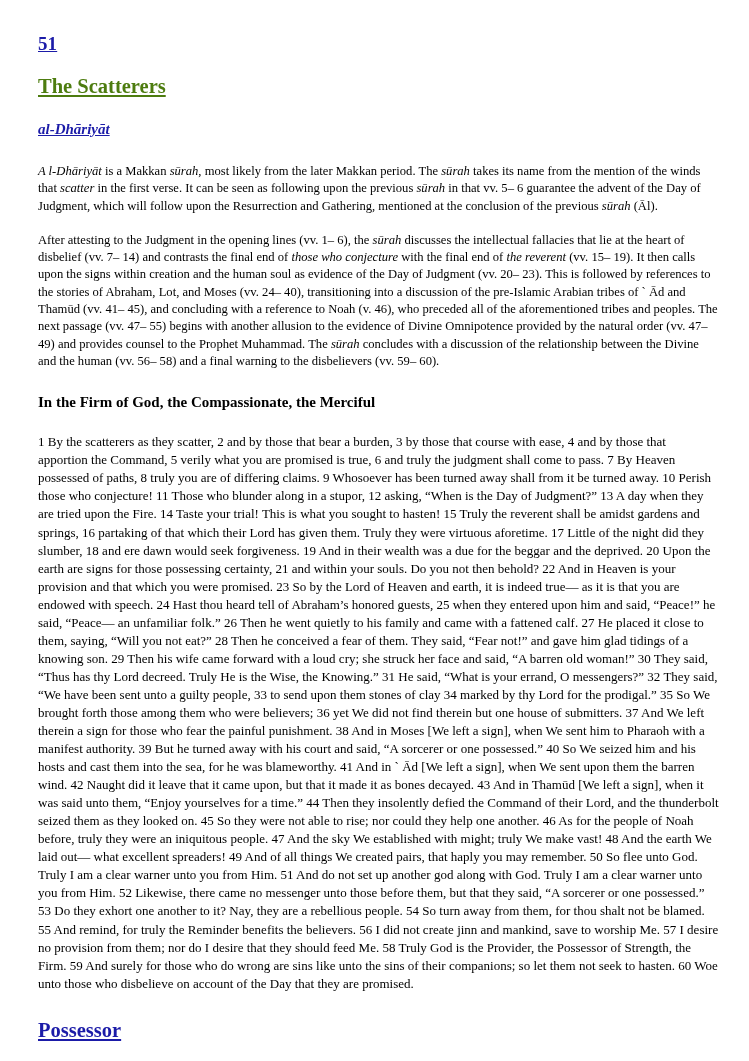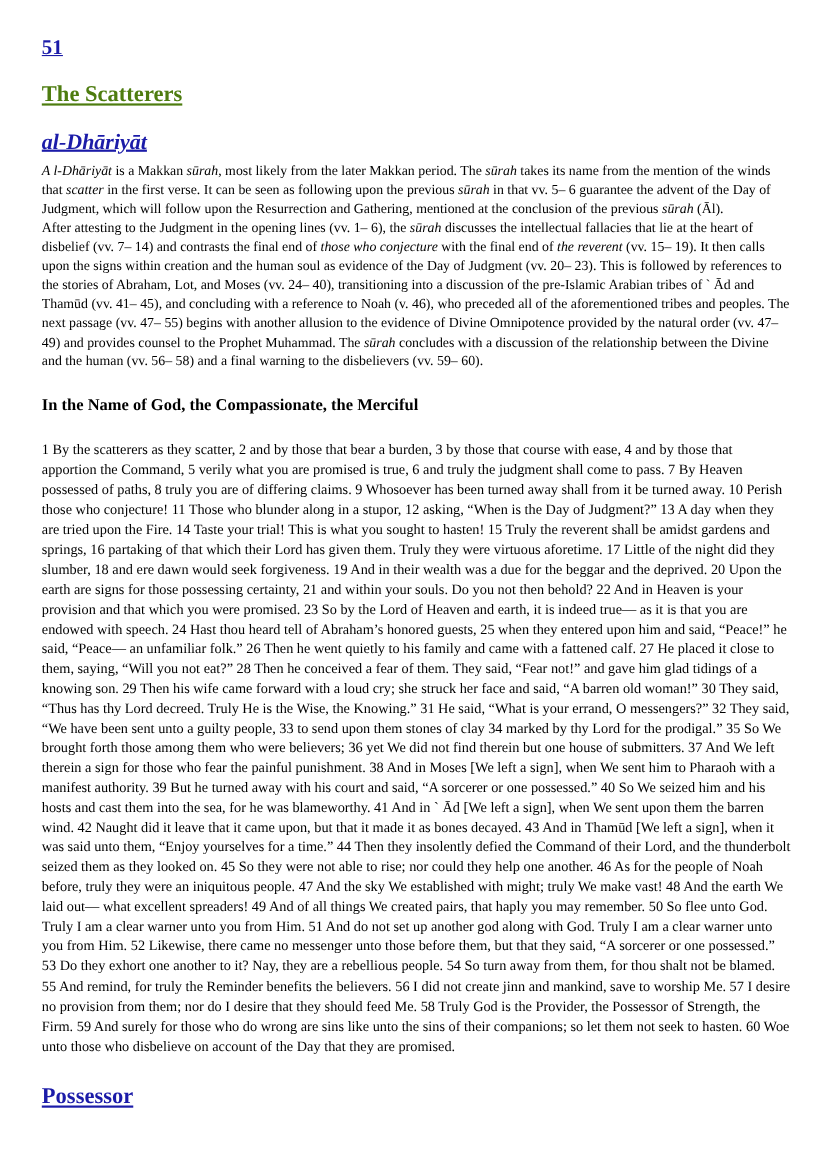--- a/index.html
+++ b/index.html
@@ -40,21 +40,21 @@
     font-size: 20.5px;
     line-height: 24px;
     text-decoration: underline;
     display: inline-block;
     margin: 19px 0 0 0;
   }
   .h-translit {
     color: #1b1ba8;
     font-weight: bold;
     font-style: italic;
-    font-size: 20px;
+    font-size: 15px;
     line-height: 23px;
     text-decoration: underline;
     display: inline-block;
     margin: 20px 0 0 0;
   }
   .h-basmala {
     color: #000000;
     font-weight: bold;
     font-size: 15px;
     line-height: 18px;
@@ -83,22 +83,22 @@
   .body-p {
     font-size: 13px;
     line-height: 18.05px;
     text-align: left;
     margin: 0;
     padding: 0;
     max-width: 681px;
   }
 
   
-  .blk-intro1 { margin-top: 6px; }
-  .blk-intro2 { }
+  .blk-intro1 { margin-top: 22px; }
+  .blk-intro2 { margin-top: 17px; }
   .blk-basmala { margin-top: 23px; }
   .blk-verses { margin-top: 22px; }
   .blk-commentary { margin-top: 25px; }
 
   i, .it { font-style: italic; }
 </style>
 </head>
 <body>
 
 <div class="page">
@@ -117,21 +117,21 @@
 
   <div class="blk-intro1">
     <p class="intro-p"><i>A l-Dhāriyāt</i><span> is a Makkan </span><i>sūrah</i><span>, most likely from the later Makkan period. The </span><i>sūrah</i><span> takes its name from the mention of the winds that </span><i>scatter</i><span> in the first verse. It can be seen as following upon the previous </span><i>sūrah</i><span> in that vv. 5– 6 guarantee the advent of the Day of Judgment, which will follow upon the Resurrection and Gathering, mentioned at the conclusion of the previous </span><i>sūrah</i><span> (Āl).</span></p>
   </div>
 
   <div class="blk-intro2">
     <p class="intro-p"><span>After attesting to the Judgment in the opening lines (vv. 1– 6), the </span><i>sūrah</i><span> discusses the intellectual fallacies that lie at the heart of disbelief (vv. 7– 14) and contrasts the final end of </span><i>those who conjecture</i><span> with the final end of </span><i>the reverent</i><span> (vv. 15– 19). It then calls upon the signs within creation and the human soul as evidence of the Day of Judgment (vv. 20– 23). This is followed by references to the stories of Abraham, Lot, and Moses (vv. 24– 40), transitioning into a discussion of the pre-Islamic Arabian tribes of ` Ād and Thamūd (vv. 41– 45), and concluding with a reference to Noah (v. 46), who preceded all of the aforementioned tribes and peoples. The next passage (vv. 47– 55) begins with another allusion to the evidence of Divine Omnipotence provided by the natural order (vv. 47– 49) and provides counsel to the Prophet Muhammad. The </span><i>sūrah</i><span> concludes with a discussion of the relationship between the Divine and the human (vv. 56– 58) and a final warning to the disbelievers (vv. 59– 60).</span></p>
   </div>
 
   <div class="blk-basmala">
-    <p class="h-basmala">In the Name of God, the Compassionate, the Merciful</p>
+    <p class="h-basmala">In the Firm of God, the Compassionate, the Merciful</p>
   </div>
 
   <div class="blk-verses">
     <p class="body-p">1 By the scatterers as they scatter, 2 and by those that bear a burden, 3 by those that course with ease, 4 and by those that apportion the Command, 5 verily what you are promised is true, 6 and truly the judgment shall come to pass. 7 By Heaven possessed of paths, 8 truly you are of differing claims. 9 Whosoever has been turned away shall from it be turned away. 10 Perish those who conjecture! 11 Those who blunder along in a stupor, 12 asking, “When is the Day of Judgment?” 13 A day when they are tried upon the Fire. 14 Taste your trial! This is what you sought to hasten! 15 Truly the reverent shall be amidst gardens and springs, 16 partaking of that which their Lord has given them. Truly they were virtuous aforetime. 17 Little of the night did they slumber, 18 and ere dawn would seek forgiveness. 19 And in their wealth was a due for the beggar and the deprived. 20 Upon the earth are signs for those possessing certainty, 21 and within your souls. Do you not then behold? 22 And in Heaven is your provision and that which you were promised. 23 So by the Lord of Heaven and earth, it is indeed true— as it is that you are endowed with speech. 24 Hast thou heard tell of Abraham’s honored guests, 25 when they entered upon him and said, “Peace!” he said, “Peace— an unfamiliar folk.” 26 Then he went quietly to his family and came with a fattened calf. 27 He placed it close to them, saying, “Will you not eat?” 28 Then he conceived a fear of them. They said, “Fear not!” and gave him glad tidings of a knowing son. 29 Then his wife came forward with a loud cry; she struck her face and said, “A barren old woman!” 30 They said, “Thus has thy Lord decreed. Truly He is the Wise, the Knowing.” 31 He said, “What is your errand, O messengers?” 32 They said, “We have been sent unto a guilty people, 33 to send upon them stones of clay 34 marked by thy Lord for the prodigal.” 35 So We brought forth those among them who were believers; 36 yet We did not find therein but one house of submitters. 37 And We left therein a sign for those who fear the painful punishment. 38 And in Moses [We left a sign], when We sent him to Pharaoh with a manifest authority. 39 But he turned away with his court and said, “A sorcerer or one possessed.” 40 So We seized him and his hosts and cast them into the sea, for he was blameworthy. 41 And in ` Ād [We left a sign], when We sent upon them the barren wind. 42 Naught did it leave that it came upon, but that it made it as bones decayed. 43 And in Thamūd [We left a sign], when it was said unto them, “Enjoy yourselves for a time.” 44 Then they insolently defied the Command of their Lord, and the thunderbolt seized them as they looked on. 45 So they were not able to rise; nor could they help one another. 46 As for the people of Noah before, truly they were an iniquitous people. 47 And the sky We established with might; truly We make vast! 48 And the earth We laid out— what excellent spreaders! 49 And of all things We created pairs, that haply you may remember. 50 So flee unto God. Truly I am a clear warner unto you from Him. 51 And do not set up another god along with God. Truly I am a clear warner unto you from Him. 52 Likewise, there came no messenger unto those before them, but that they said, “A sorcerer or one possessed.” 53 Do they exhort one another to it? Nay, they are a rebellious people. 54 So turn away from them, for thou shalt not be blamed. 55 And remind, for truly the Reminder benefits the believers. 56 I did not create jinn and mankind, save to worship Me. 57 I desire no provision from them; nor do I desire that they should feed Me. 58 Truly God is the Provider, the Possessor of Strength, the Firm. 59 And surely for those who do wrong are sins like unto the sins of their companions; so let them not seek to hasten. 60 Woe unto those who disbelieve on account of the Day that they are promised.</p>
   </div>
 
   <div class="blk-commentary">
     <span class="h-commentary">Possessor</span>
   </div>
 

